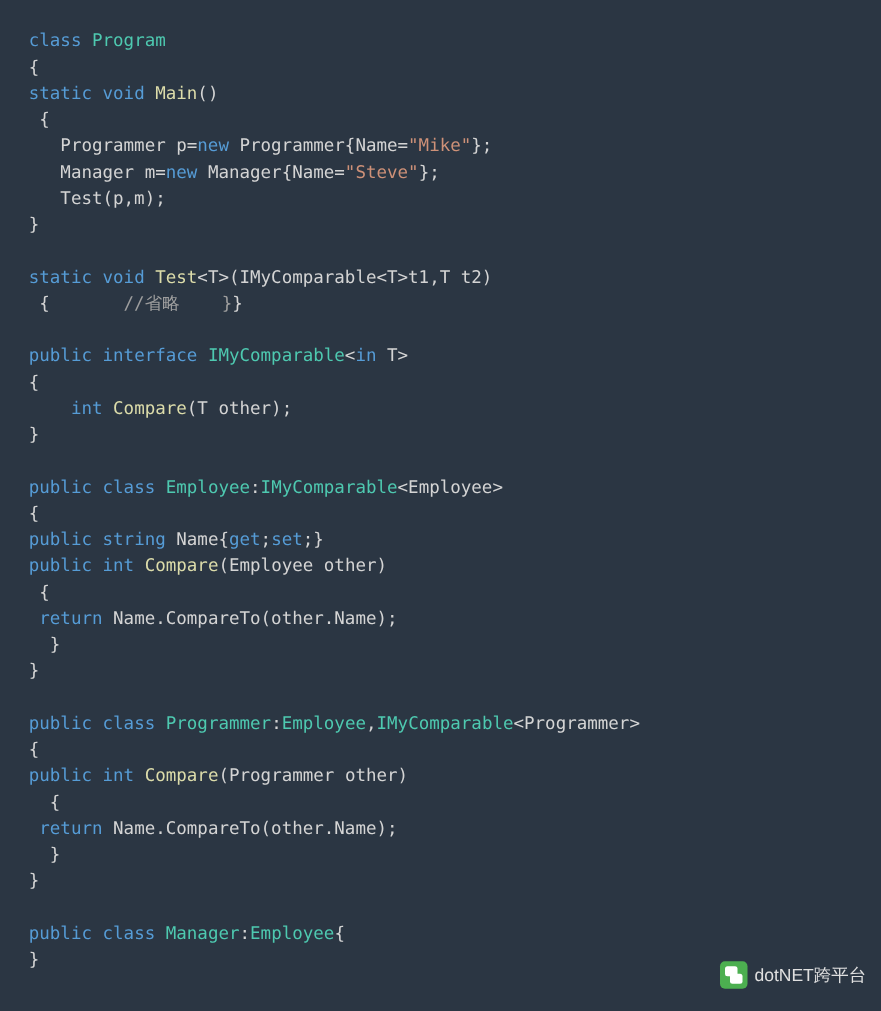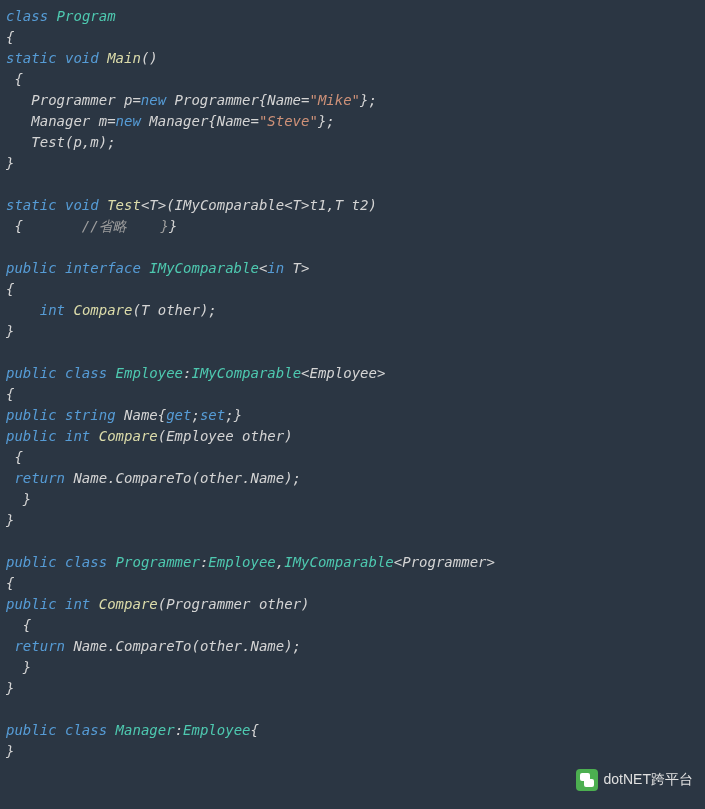--- a/index.html
+++ b/index.html
@@ -9,37 +9,36 @@
     font-family: Consolas, "Courier New", monospace;
     font-size: 14px;
     line-height: 1.5;
     color: #d4d4d4;
     width: 705px;
     height: 809px;
     overflow: hidden;
     position: relative;
   }
   pre {
-    margin: 0;
+    margin: 17px;
     padding: 6px 6px;
     white-space: pre;
-    font-style: italic;
   }
   .kw { color: #569cd6; }      
   .type { color: #4ec9b0; }    
   .method { color: #dcdcaa; }  
   .str { color: #ce9178; }     
   .comment { color: #9e9e9e; } 
   .plain { color: #d4d4d4; }
   .watermark {
     position: absolute;
     right: 12px;
     bottom: 18px;
     display: flex;
-    align-items: flex-start;
+    align-items: center;
     gap: 6px;
     color: #e0e0e0;
     font-family: "Microsoft YaHei", sans-serif;
     font-size: 14px;
     padding-left: 16px;
   }
   .wm-icon {
     width: 22px;
     height: 22px;
     background: #4caf50;

